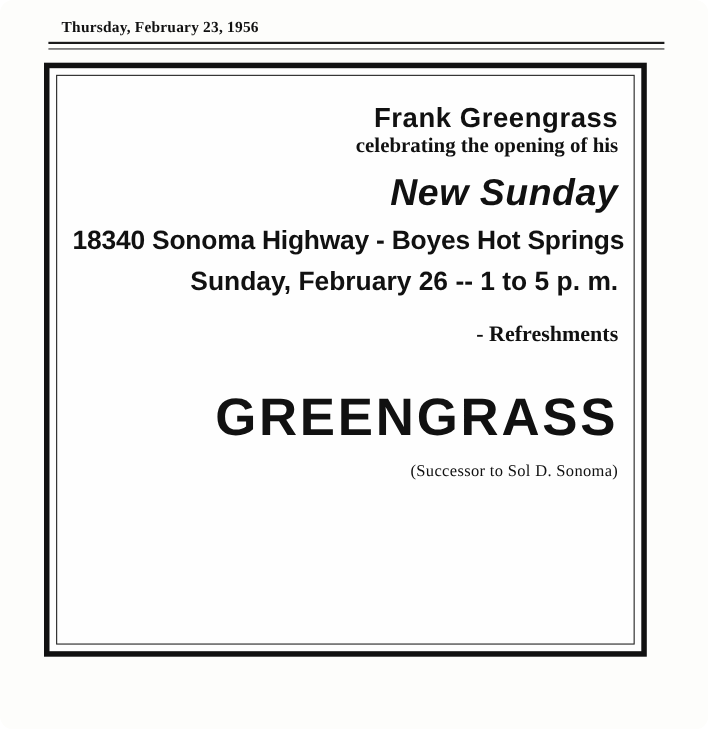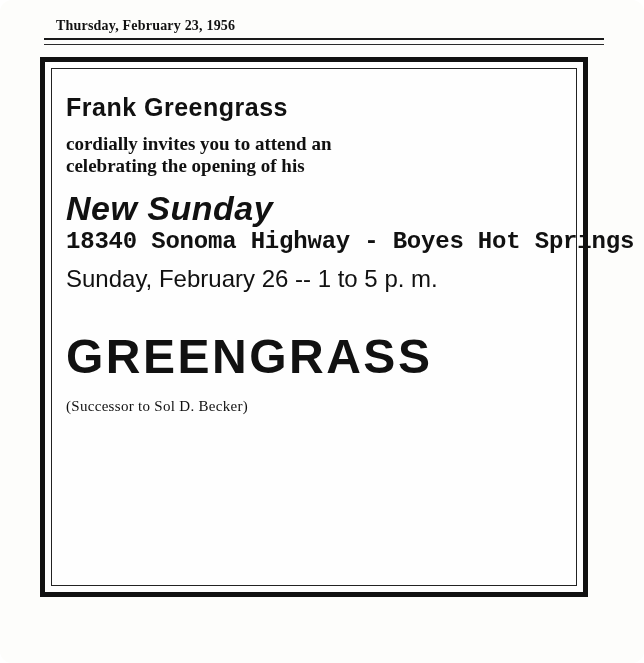--- a/index.html
+++ b/index.html
@@ -67,21 +67,21 @@
     position: absolute;
     inset: 6px;
     border: 1px solid #222;
     box-sizing: border-box;
     padding: 10px 14px 0 14px;
     text-align: center;
   }
 
   .line {
     display: block;
-    text-align: left;
+    text-align: right;
     white-space: nowrap;
     color: #111;
   }
 
   .l-name {
     font-family: "Liberation Sans", sans-serif;
     font-weight: bold;
     font-size: 25px;
     letter-spacing: 0.5px;
     margin-top: 14px;
@@ -114,34 +114,35 @@
     letter-spacing: 0.5px;
     margin-top: 12px;
   }
   .l-at {
     font-family: "Liberation Serif", serif;
     font-weight: bold;
     font-size: 17px;
     margin-top: 10px;
   }
   .l-address {
-    font-family: Liberation Mono, monospace;
+    font-family: Liberation Sans, sans-serif;
     font-weight: bold;
     font-size: 24px;
     letter-spacing: -0.2px;
+    margin-top: 10px;
   }
   .l-on {
     font-family: "Liberation Serif", serif;
     font-weight: bold;
     font-size: 17px;
     margin-top: 12px;
   }
   .l-when {
     font-family: "Liberation Sans", sans-serif;
-    font-weight: normal;
+    font-weight: bold;
     font-size: 24px;
     margin-top: 10px;
   }
   .l-refreshments {
     font-family: "Liberation Serif", serif;
     font-weight: bold;
     font-size: 20px;
     margin-top: 22px;
   }
   .l-brand {
@@ -167,33 +168,33 @@
   <div class="datestamp">Thursday, February 23, 1956</div>
 
   <div class="rule-top"></div>
   <div class="rule-top2"></div>
 
   <div class="ad-box">
     <div class="ad-inner">
 
       <span class="line l-name">Frank Greengrass</span>
 
-      <span class="line l-invite">cordially invites you to attend an</span>
 
 
       <span class="line l-celebrating">celebrating the opening of his</span>
 
       <span class="line l-newoffices">New Sunday</span>
 
 
       <span class="line l-address">18340 Sonoma Highway - Boyes Hot Springs</span>
 
 
       <span class="line l-when">Sunday, February 26 -- 1 to 5 p. m.</span>
 
+      <span class="line l-refreshments">- Refreshments</span>
 
       <span class="line l-brand">GREENGRASS</span>
 
-      <span class="line l-successor">(Successor to Sol D. Becker)</span>
+      <span class="line l-successor">(Successor to Sol D. Sonoma)</span>
 
     </div>
   </div>
 </div>
 
 </body></html>

